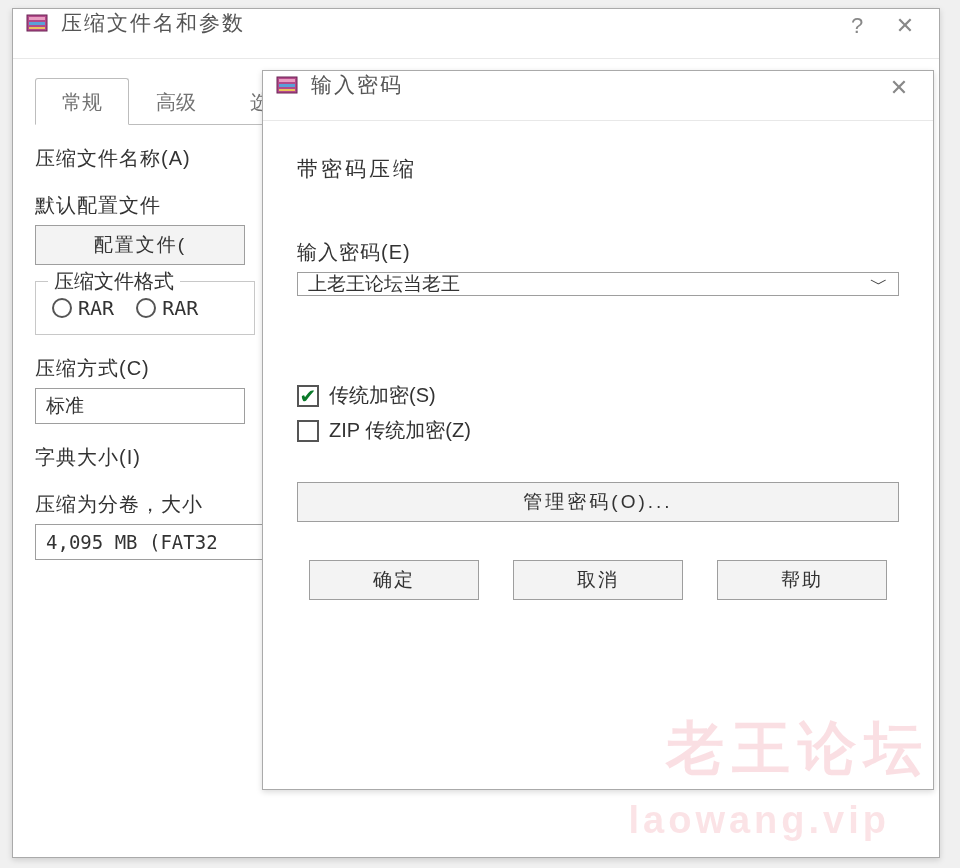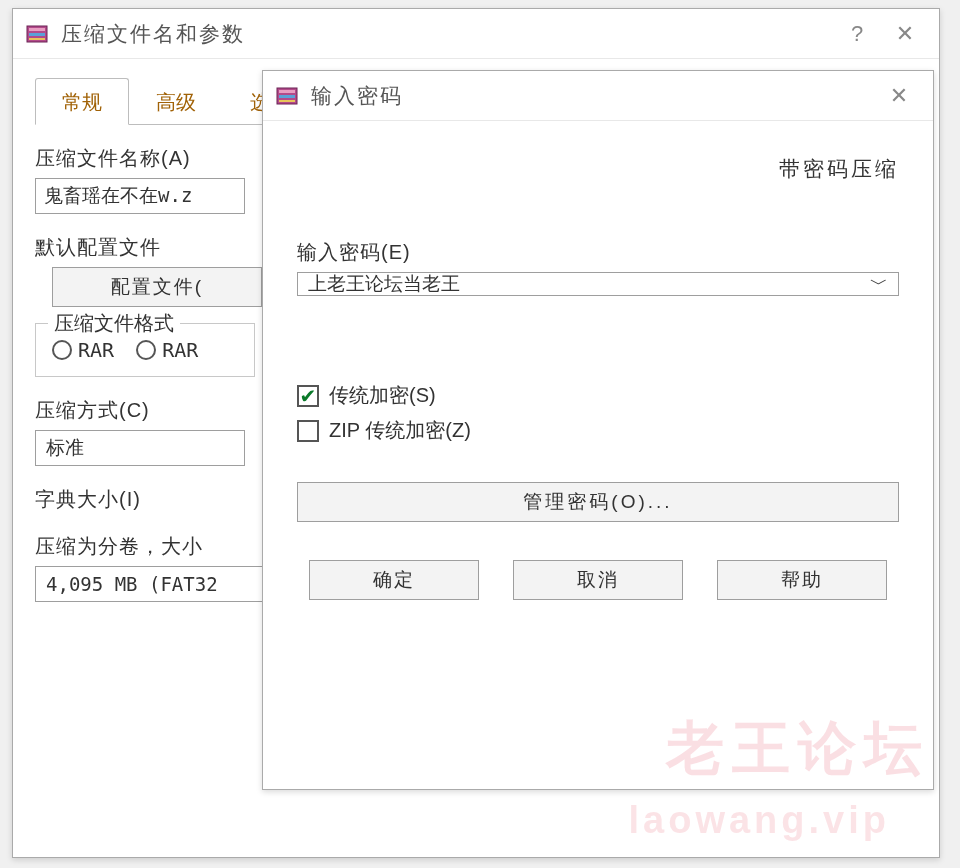--- a/index.html
+++ b/index.html
@@ -15,36 +15,35 @@
       overflow: hidden;
     }
     .win {
       position: absolute;
       background: #fff;
       border: 1px solid #aaa;
       box-shadow: 0 2px 6px rgba(0,0,0,0.15);
     }
     .titlebar {
       display: flex;
-      align-items: center;
       height: 50px;
-      padding: 12px 10px;
+      padding: 0 10px;
       background: #fff;
       border-bottom: 1px solid #e8e8e8;
     }
     .titlebar .icon-slot { width: 28px; height: 28px; display:flex;align-items:center;justify-content:center;}
     .titlebar .title-txt { margin-left: 10px; font-size: 21px; color:#555; letter-spacing:2px;}
     .titlebar .spacer { flex:1; }
     .title-btn { width: 48px; height: 34px; display:flex;align-items:center;justify-content:center; color:#888; font-size:22px;}
     .body { padding: 14px 22px; }
     .tabs { display:flex; border-bottom: 1px solid #bdbdbd; margin-top:4px; }
     .tab {
       padding: 10px 26px 8px;
       font-size: 20px;
-      color:#a16207;
+      color:#737373;
       position: relative;
       top: 1px;
       border: 1px solid transparent;
     }
     .tab.active {
       background:#fff;
       border: 1px solid #bdbdbd;
       border-bottom: 1px solid #fff;
       border-radius: 3px 3px 0 0;
     }
@@ -127,28 +126,25 @@
   </div>
   <div class="body">
     <div class="tabs">
       <div class="tab active">常规</div>
       <div class="tab">高级</div>
       <div class="tab">选</div>
     </div>
 
     <div class="section">
       <div class="lbl">压缩文件名称(A)</div>
-      <div class="txtbox" style="width:210px;">
-          <span>鬼畜瑶在不在w.z</span>
-        </div>
     </div>
 
     <div class="section">
       <div class="lbl">默认配置文件</div>
-      <div class="btn" style="width:210px;margin-left:17px;">
+      <div class="btn" style="width:210px;">
           <span>配置文件(</span>
         </div>
     </div>
 
     <div class="fieldset" style="width:220px;">
       <div class="legend">压缩文件格式</div>
       <div class="radio-row">
         <label class="radio">
             <span class="radio-circle"></span>
             <span>RAR</span>
@@ -200,21 +196,21 @@
           <rect x="4" y="6" width="16" height="3" fill="#e89dc2"></rect>
           <rect x="4" y="11" width="16" height="3" fill="#5aa0d8"></rect>
           <rect x="4" y="16" width="16" height="2" fill="#e8c45a"></rect>
         </svg>
     </span>
     <span class="title-txt">输入密码</span>
     <span class="spacer"></span>
     <span class="title-btn">✕</span>
   </div>
   <div class="body" style="padding:26px 34px;">
-    <div style="text-align:right; font-size:21px; margin:8px 0 56px; letter-spacing:3px;">带密码压缩</div>
+    <div style="text-align:left; font-size:21px; margin:8px 0 56px; letter-spacing:3px;">带密码压缩</div>
 
     <div class="lbl">输入密码(E)</div>
     <div class="combo" style="height:24px;">
       <span>上老王论坛当老王</span>
       <span class="chev">﹀</span>
     </div>
 
     <div style="height:78px;"></div>
 
     <div class="check-row">

